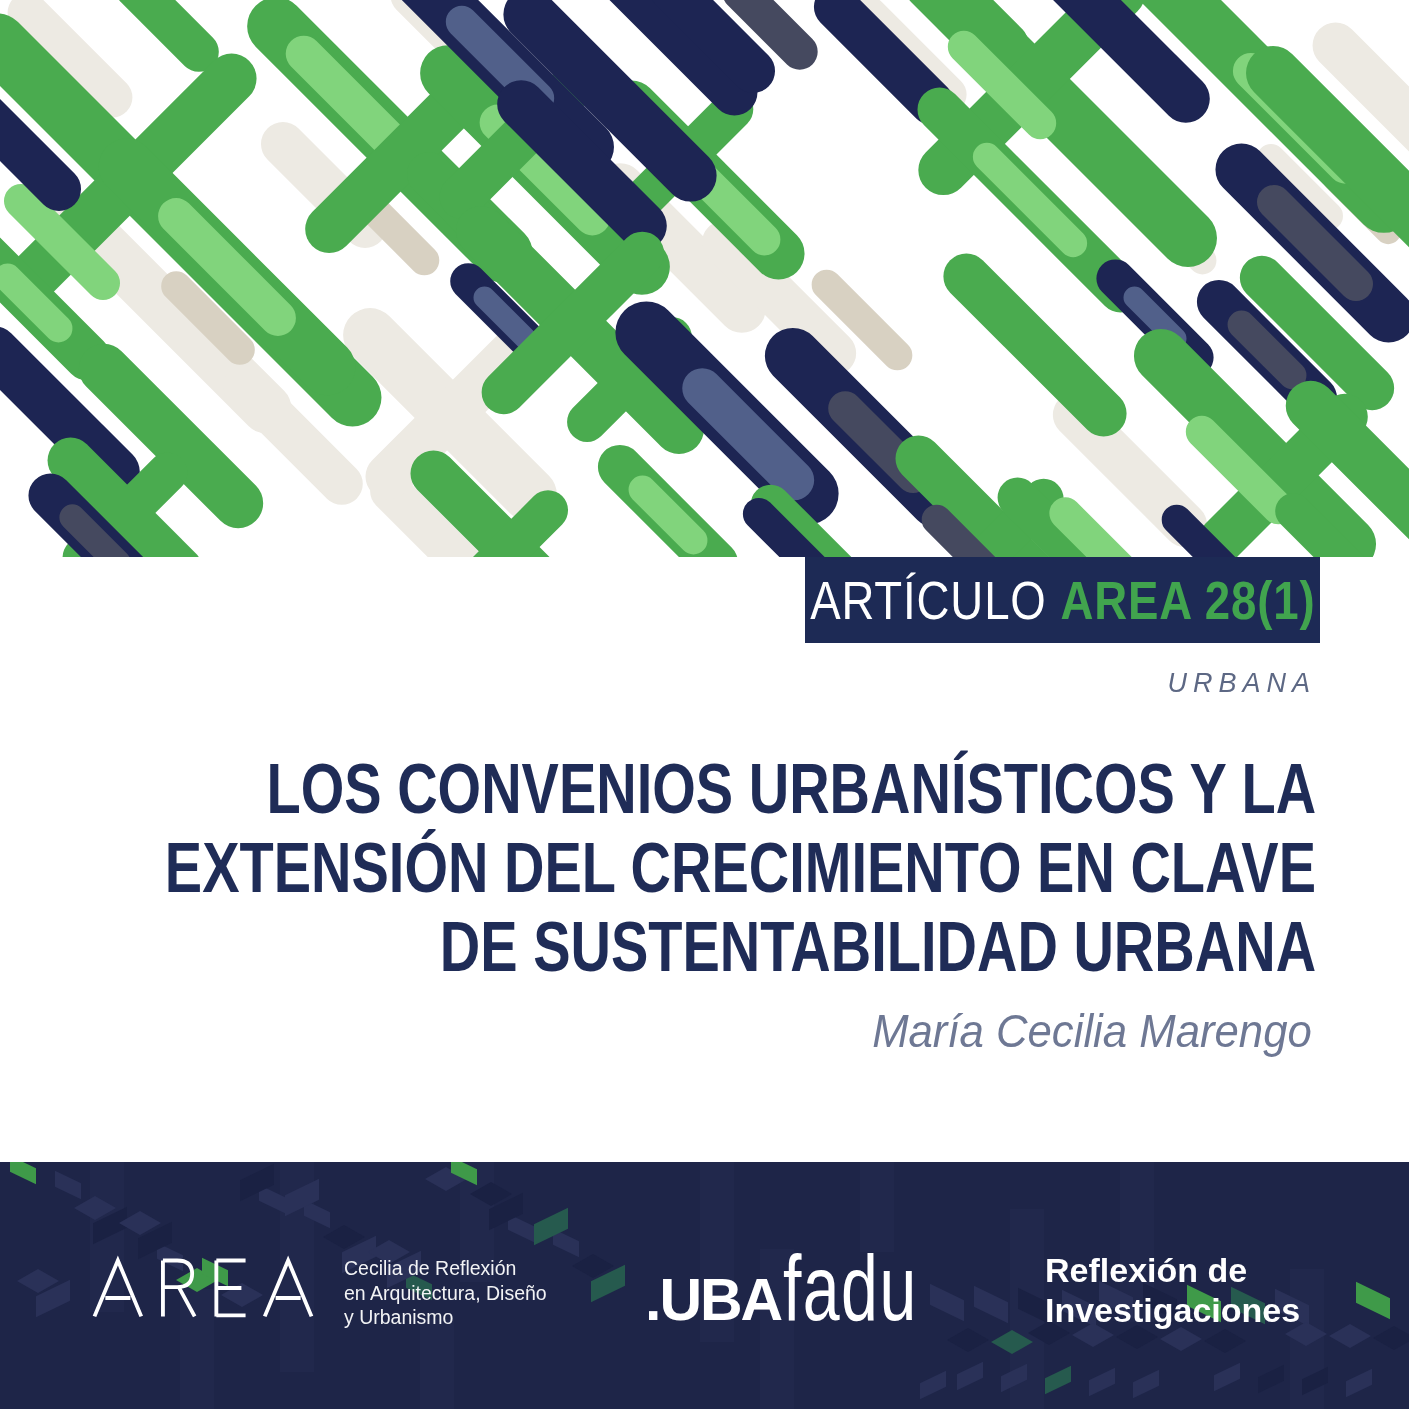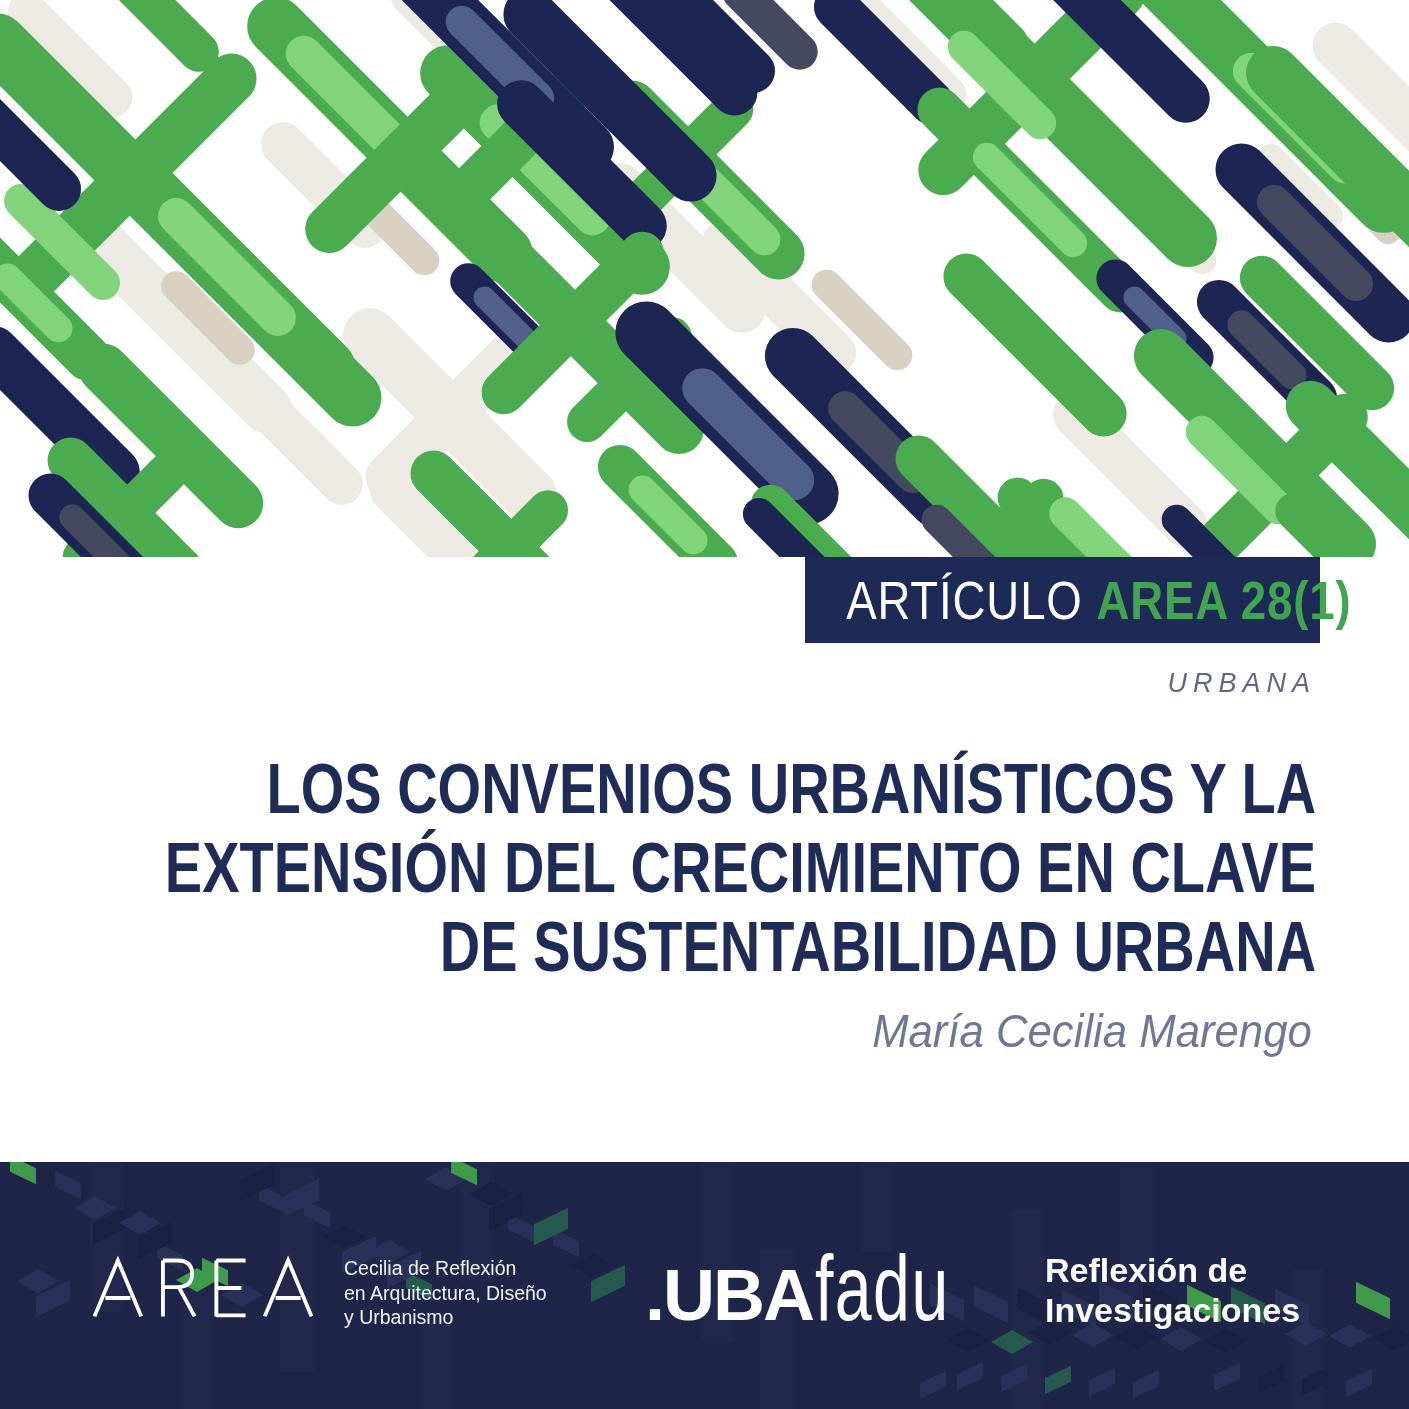--- a/index.html
+++ b/index.html
@@ -6,21 +6,21 @@
   body{font-family:"Liberation Sans","DejaVu Sans",sans-serif;}
   .cover{position:relative;width:1409px;height:1409px;background:#fff;overflow:hidden;}
 
   
   .band{position:absolute;left:0;top:0;width:1409px;height:557px;overflow:hidden;background:#fff;}
   .cap{position:absolute;}
   .cap-el{position:absolute;}
 
   
   .banner{position:absolute;left:805px;top:557px;width:515px;height:86px;
-          background:var(--banner-navy);display:flex;align-items:center;}
+          background:var(--banner-navy);display:flex;align-items:center;justify-content:center;}
   .banner-text{white-space:nowrap;transform:scaleX(.86);font-size:53px;line-height:1;color:#fff;}
   .banner-article{font-weight:400;letter-spacing:1px;}
   .banner-issue{font-weight:700;color:var(--banner-green);margin-left:16px;letter-spacing:1px;}
 
   
   .kicker{position:absolute;right:93px;top:668px;font-size:27px;font-style:italic;
           letter-spacing:6px;color:var(--kicker-gray);}
   .title{position:absolute;right:93px;top:750px;text-align:right;white-space:nowrap;
          font-size:70px;line-height:79px;font-weight:700;color:var(--title-navy);
          transform:scaleX(.8);transform-origin:100% 0;}
@@ -29,21 +29,21 @@
 
   
   .footer{position:absolute;left:0;top:1162px;width:1409px;height:247px;
           background:var(--footer-navy);overflow:hidden;}
   .footer-pattern{position:absolute;inset:0;z-index:1;}
   .cube{position:absolute;}
   .fcol{position:absolute;opacity:.45;}
   .area-svg{position:absolute;left:92px;top:92px;z-index:2;}
   .tagline{position:absolute;left:344px;top:94px;z-index:2;font-size:19.5px;line-height:24.5px;color:#f2f3f5;}
   .ubafadu{position:absolute;left:645px;top:80px;z-index:2;display:flex;align-items:baseline;color:#fff;}
-  .uba{font-size:72px;font-weight:700;letter-spacing:-2px;line-height:1;}
+  .uba{font-size:59px;font-weight:700;letter-spacing:-2px;line-height:1;}
   .fadu{font-size:92px;font-weight:400;letter-spacing:2px;line-height:1;margin-left:2px;
         transform:scaleX(.72);transform-origin:0 100%;}
   .secretaria{position:absolute;left:1045px;top:88px;z-index:2;font-size:34px;font-weight:700;
               line-height:40px;color:#fff;}
 </style>
 </head>
 <body>
 
 <div class="cover">
 

